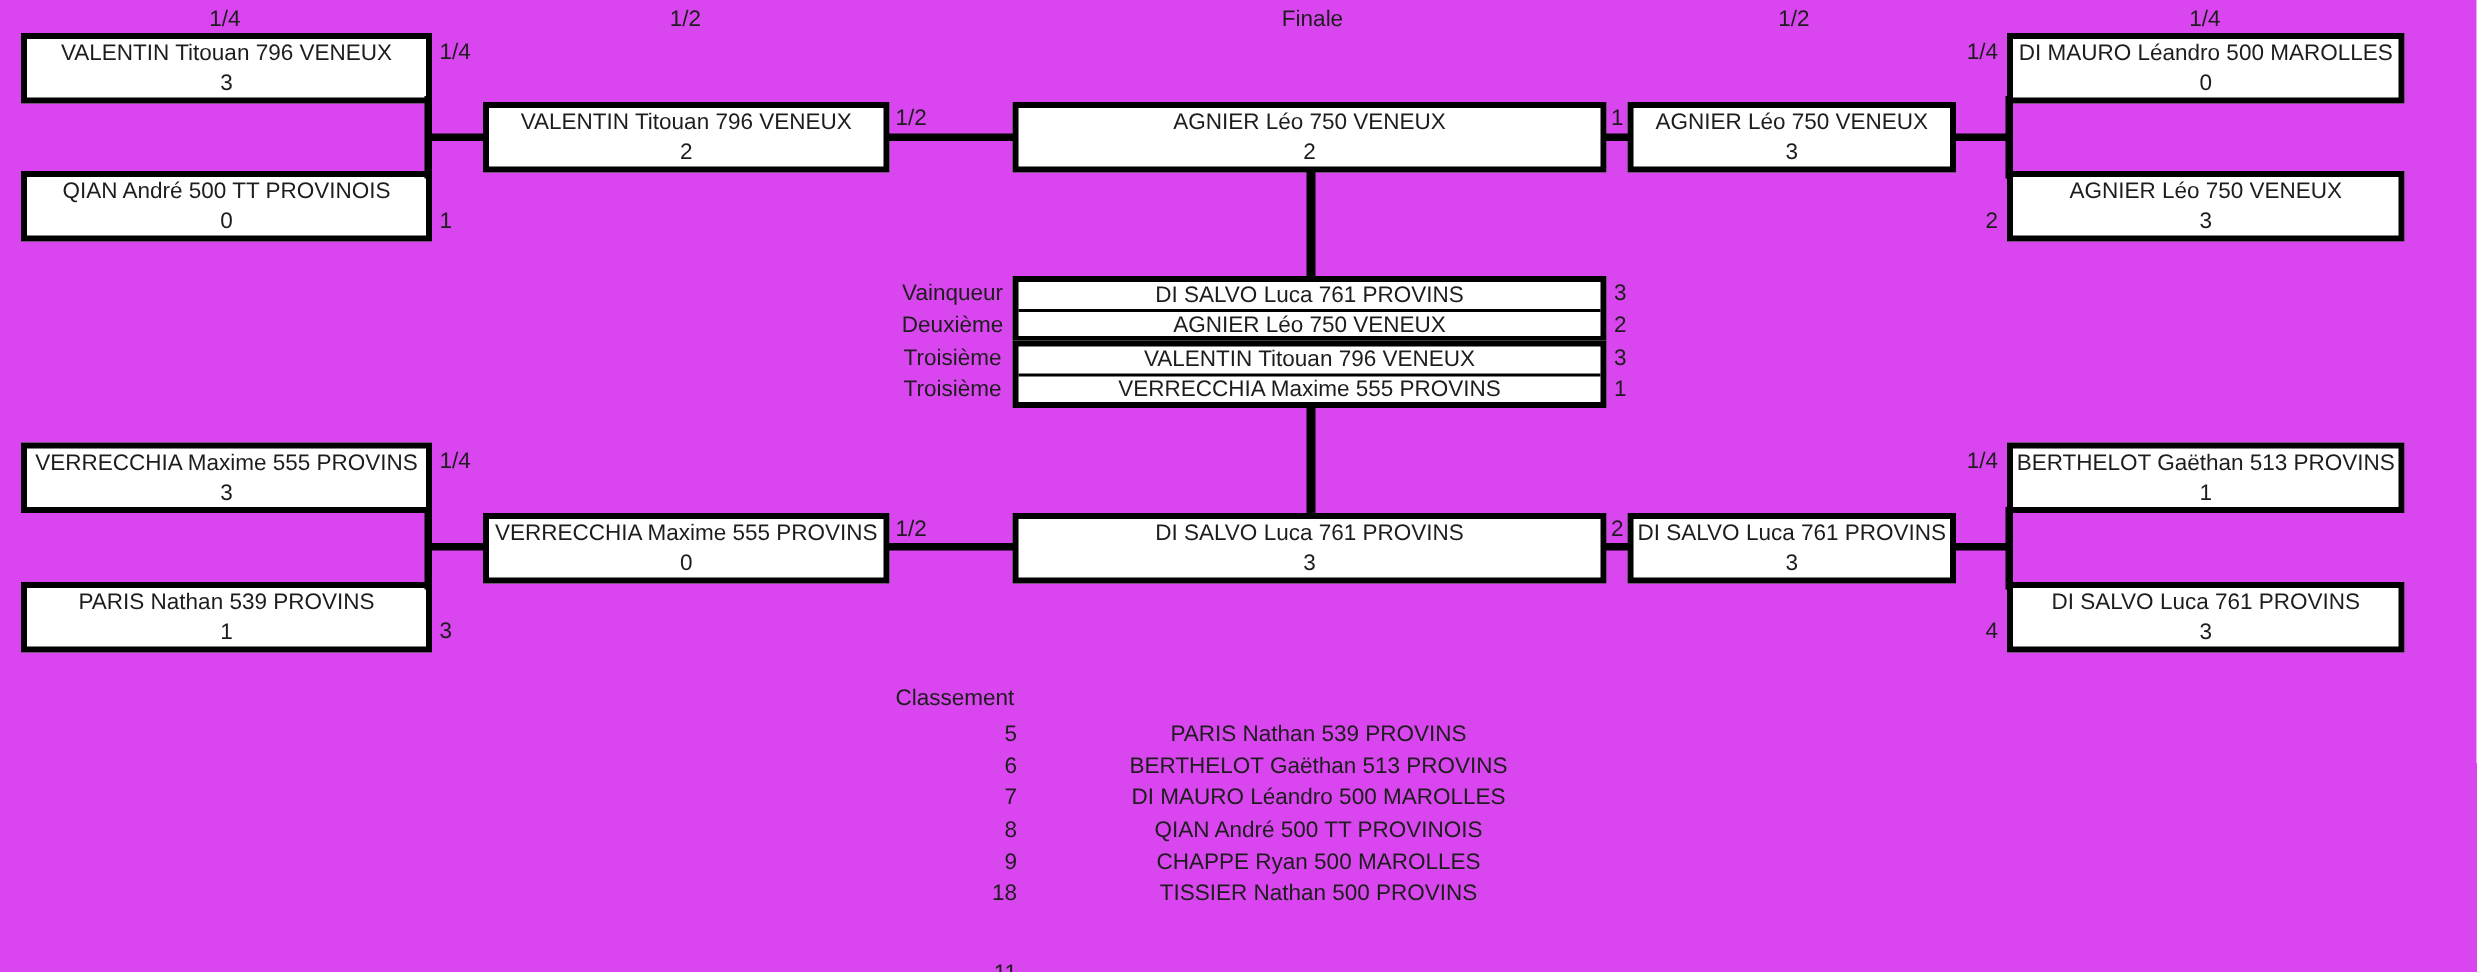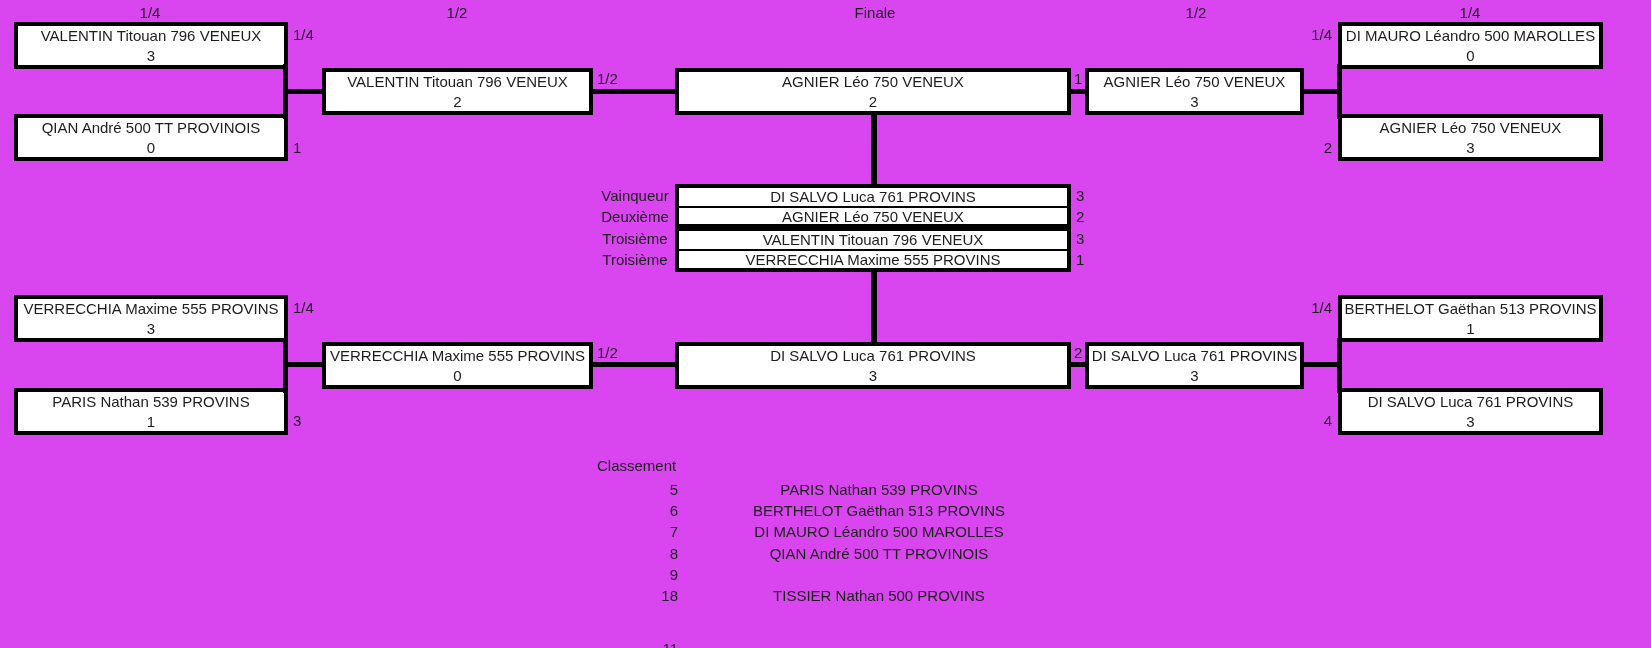--- a/index.html
+++ b/index.html
@@ -162,20 +162,21 @@
   <div class="cls-row" style="top:523px">
     <span class="cls-rank">7</span>
     <span class="cls-name">DI MAURO Léandro 500 MAROLLES</span>
   </div>
   <div class="cls-row" style="top:545px">
     <span class="cls-rank">8</span>
     <span class="cls-name">QIAN André 500 TT PROVINOIS</span>
   </div>
   <div class="cls-row" style="top:566px">
     <span class="cls-rank">9</span>
+    <span class="cls-name">CHAPPE Ryan 500 MAROLLES</span>
   </div>
   <div class="cls-row" style="top:587px">
     <span class="cls-rank">18</span>
     <span class="cls-name">TISSIER Nathan 500 PROVINS</span>
   </div>
   <div class="cls-row" style="top:640px">
     <span class="cls-rank">11</span>
   </div>
 
 </div>

